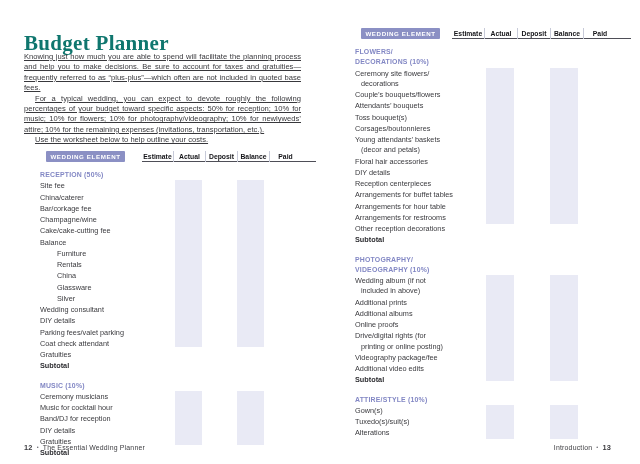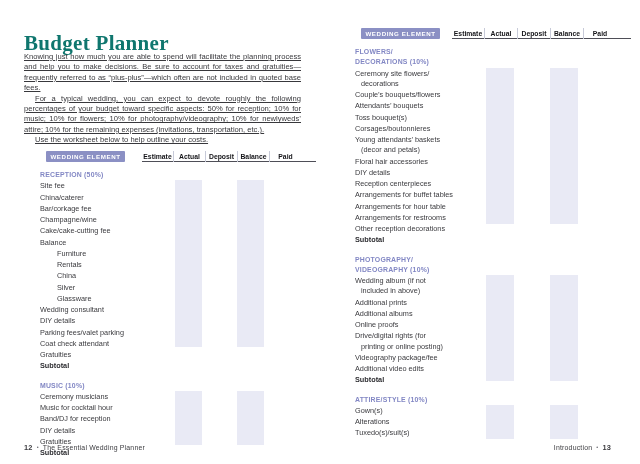--- a/index.html
+++ b/index.html
@@ -139,27 +139,27 @@
         <div class="ws-grid rule-item"></div>
       </div>
       <div class="ws-row">
         <div class="ws-label">
           <div class="ws-line ind">China</div>
         </div>
         <div class="ws-grid rule-item"></div>
       </div>
       <div class="ws-row">
         <div class="ws-label">
+          <div class="ws-line ind">Glassware</div>
+        </div>
+        <div class="ws-grid rule-item"></div>
+      </div>
+      <div class="ws-row">
+        <div class="ws-label">
           <div class="ws-line ind">Silver</div>
-        </div>
-        <div class="ws-grid rule-item"></div>
-      </div>
-      <div class="ws-row">
-        <div class="ws-label">
-          <div class="ws-line ind">Glassware</div>
         </div>
         <div class="ws-grid rule-item"></div>
       </div>
       <div class="ws-row">
         <div class="ws-label">
           <div class="ws-line">Wedding consultant</div>
         </div>
         <div class="ws-grid rule-item"></div>
       </div>
       <div class="ws-row">
@@ -422,27 +422,27 @@
         <div class="ws-grid rule-section"></div>
       </div>
       <div class="ws-row">
         <div class="ws-label">
           <div class="ws-line">Gown(s)</div>
         </div>
         <div class="ws-grid rule-item"></div>
       </div>
       <div class="ws-row">
         <div class="ws-label">
+          <div class="ws-line">Tuxedo(s)/suit(s)</div>
+        </div>
+        <div class="ws-grid rule-item"></div>
+      </div>
+      <div class="ws-row">
+        <div class="ws-label">
           <div class="ws-line">Alterations</div>
-        </div>
-        <div class="ws-grid rule-item"></div>
-      </div>
-      <div class="ws-row">
-        <div class="ws-label">
-          <div class="ws-line">Tuxedo(s)/suit(s)</div>
         </div>
         <div class="ws-grid rule-item"></div>
       </div>
     </div>
   </div>
 
 <div class="footer footer-left">
   <span class="num">12</span><span class="sep">•</span><span>The Essential Wedding Planner</span>
 </div>
 <div class="footer footer-right">

